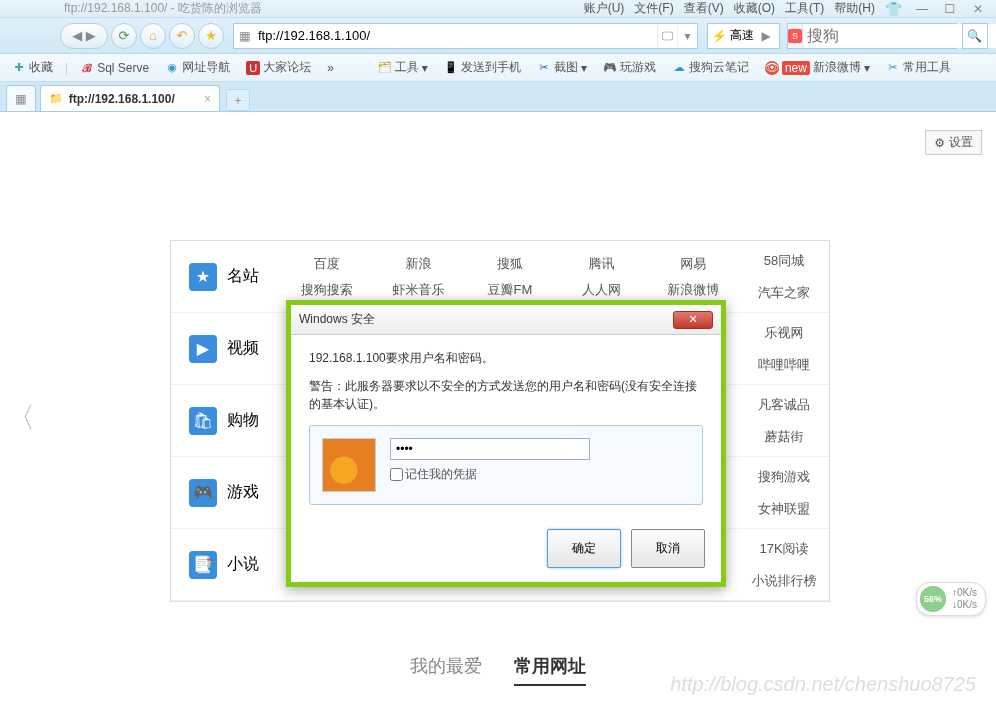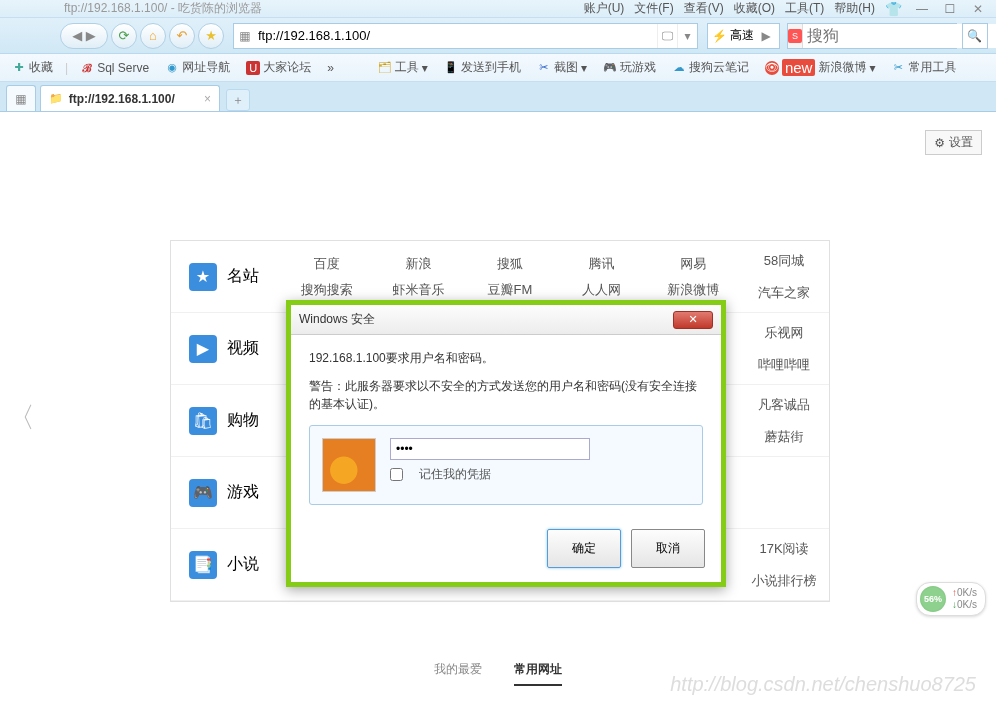--- a/index.html
+++ b/index.html
@@ -32,21 +32,21 @@
 .search-wrap .engine { width: 22px; display: flex; align-items: center; justify-content: center; background: #f5f5f5; border-right: 1px solid #ddd; }
 .search-wrap .engine-icon { width: 14px; height: 14px; background: #f55; color: #fff; font-size: 9px; line-height: 14px; text-align: center; border-radius: 2px; }
 .search-wrap input { flex: 1; border: none; outline: none; padding: 0 4px; font-size: 16px; }
 .search-btn { width: 26px; height: 26px; border: 1px solid #a8cce5; background: #fff; display: flex; align-items: center; justify-content: center; color: #888; cursor: pointer; margin-left: 2px; }
 
 
 .bookmark-bar { height: 28px; background: linear-gradient(#f4faff, #e8f3fb); border-bottom: 1px solid #c5dff0; display: flex; align-items: center; padding: 0 8px; gap: 8px; color: #555; }
 .bm-item { display: flex; align-items: center; gap: 3px; cursor: pointer; padding: 2px 4px; }
 .bm-sep { color: #ccc; }
 .bm-icon { width: 14px; height: 14px; display: inline-flex; align-items: center; justify-content: center; font-size: 11px; }
-.new-badge { background: #e74c3c; color: #fff; font-size: 15px; padding: 0 3px; border-radius: 2px; }
+.new-badge { background: #e74c3c; color: #fff; font-size: 12px; padding: 0 3px; border-radius: 2px; }
 
 
 .tab-bar { height: 30px; background: #d0e8f5; display: flex; align-items: flex-end; padding: 0 6px; border-bottom: 1px solid #a8cce5; }
 .tab-home { width: 30px; height: 26px; background: #f5faff; border: 1px solid #a8cce5; border-bottom: none; border-radius: 3px 3px 0 0; display: flex; align-items: center; justify-content: center; color: #888; cursor: pointer; margin-right: 4px; }
 .tab { height: 26px; background: #fff; border: 1px solid #a8cce5; border-bottom: none; border-radius: 3px 3px 0 0; display: flex; align-items: center; padding: 0 8px; gap: 6px; cursor: pointer; min-width: 180px; }
 .tab .tab-favicon { color: #f5a623; font-size: 11px; }
 .tab .tab-title { flex: 1; font-weight: bold; color: #333; font-size: 12px; }
 .tab .tab-close { color: #aaa; cursor: pointer; }
 .tab-new { width: 24px; height: 22px; margin-left: 6px; display: flex; align-items: center; justify-content: center; color: #888; cursor: pointer; background: #e0f0fa; border: 1px solid #b8d9ee; border-radius: 3px; }
 
@@ -60,21 +60,21 @@
 .sites-panel { position: absolute; left: 170px; top: 120px; width: 660px; border: 1px solid #e0e0e0; background: #fff; }
 .cat-row { display: flex; align-items: center; border-bottom: 1px solid #f0f0f0; height: 72px; }
 .cat-head { width: 110px; display: flex; align-items: center; gap: 10px; padding-left: 18px; }
 .cat-icon { width: 28px; height: 28px; border-radius: 4px; display: flex; align-items: center; justify-content: center; color: #fff; font-size: 16px; }
 .cat-name { color: #000000; font-size: 16px; }
 .cat-links { flex: 1; display: grid; grid-template-columns: repeat(5, 1fr); }
 .cat-link { color: #555; font-size: 13px; cursor: pointer; text-align: center; padding: 4px 0; }
 .cat-side { width: 90px; display: flex; flex-direction: column; align-items: center; gap: 6px; }
 .cat-side .cat-link { width: 100%; }
 
-.footer-tabs { position: absolute; left: 50%; transform: translateX(-50%); bottom: 30px; display: flex; gap: 32px; font-size: 12px; }
+.footer-tabs { position: absolute; left: 50%; transform: translateX(-50%); bottom: 30px; display: flex; gap: 32px; font-size: 18px; }
 .footer-tab { color: #888; cursor: pointer; padding-bottom: 6px; }
 .footer-tab.active { color: #333; font-weight: bold; border-bottom: 2px solid #333; }
 
 .watermark { position: absolute; right: 20px; bottom: 20px; color: #ddd; font-size: 20px; font-style: italic; }
 
 
 .speed-widget { position: absolute; right: 10px; bottom: 100px; display: flex; align-items: center; gap: 6px; background: #fff; border: 1px solid #ddd; border-radius: 14px; padding: 3px 8px 3px 3px; box-shadow: 0 1px 3px rgba(0,0,0,.15); }
 .speed-circle { width: 26px; height: 26px; border-radius: 50%; background: radial-gradient(circle, #8ed08e 60%, #6ab56a); color: #fff; font-size: 9px; display: flex; align-items: center; justify-content: center; font-weight: bold; }
 .speed-vals { font-size: 10px; color: #888; line-height: 12px; }
 .speed-vals .up::before { content: "↑"; color: #e74c3c; }
@@ -85,21 +85,21 @@
 .dialog-title { height: 30px; background: linear-gradient(#fdfdfd, #ececec); border-bottom: 1px solid #ccc; display: flex; align-items: center; padding: 0 8px; font-size: 12px; color: #333; }
 .dialog-title .spacer { flex: 1; }
 .dialog-close { width: 40px; height: 18px; background: linear-gradient(#e27a70, #c0392b); border: 1px solid #a03025; border-radius: 3px; color: #fff; font-size: 11px; display: flex; align-items: center; justify-content: center; cursor: pointer; }
 .dialog-body { padding: 14px 18px; color: #333; font-size: 12px; }
 .dialog-body p { margin-bottom: 10px; line-height: 1.5; }
 .cred-box { border: 1px solid #a8cce5; background: #f4faff; border-radius: 3px; padding: 12px; display: flex; gap: 14px; margin-top: 12px; }
 .cred-img { width: 54px; height: 54px; border: 1px solid #ccc; background: radial-gradient(circle at 40% 60%, #f5a623 30%, #e67e22 32%), linear-gradient(#fef5e7, #fdebd0); }
 .cred-fields { flex: 1; display: flex; flex-direction: column; gap: 6px; }
 .cred-fields input[type=text], .cred-fields input[type=password] { border: 1px solid #aac; padding: 3px 5px; font-size: 12px; width: 200px; }
 .cred-fields input.u { border-color: #5b9bd5; }
-.remember { display: flex; align-items: center; gap: 16px; font-size: 12px; color: #555; }
+.remember { display: flex; align-items: center; gap: 2px; font-size: 12px; color: #555; }
 .dialog-footer { padding: 10px 16px 14px; display: flex; justify-content: flex-end; gap: 10px; }
 .dlg-btn { min-width: 74px; padding: 10px 14px; border: 1px solid #888; background: linear-gradient(#fdfdfd, #e5e5e5); cursor: pointer; font-size: 12px; border-radius: 2px; }
 .dlg-btn.primary { border-color: #5b9bd5; box-shadow: 0 0 3px #7ec9f5; }
 </style>
 </head>
 <body>
 
 <div class="avatar"></div>
 <div class="titlebar">
   <span class="title-url"><span>ftp://192.168.1.100/</span><span> - 吃货陈的浏览器</span></span>
@@ -277,20 +277,24 @@
           <span class="cat-link"></span>
           <span class="cat-link"></span>
           <span class="cat-link"></span>
           <span class="cat-link"></span>
           <span class="cat-link"></span>
           <span class="cat-link"></span>
           <span class="cat-link"></span>
           <span class="cat-link"></span>
           <span class="cat-link"></span>
         </div>
+        <div class="cat-side">
+          <span class="cat-link">搜狗游戏</span>
+          <span class="cat-link">女神联盟</span>
+        </div>
       </div>
       <div class="cat-row">
         <div class="cat-head">
           <div class="cat-icon" style="background:#3b8ede">📑</div>
           <span class="cat-name">小说</span>
         </div>
         <div class="cat-links">
           <span class="cat-link">红袖添香</span>
           <span class="cat-link">晋江文学</span>
           <span class="cat-link">逐浪小说</span>

